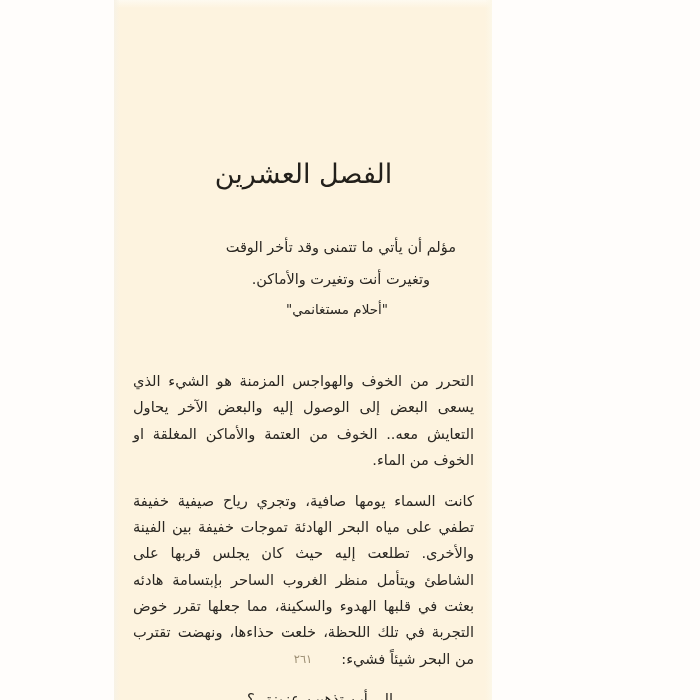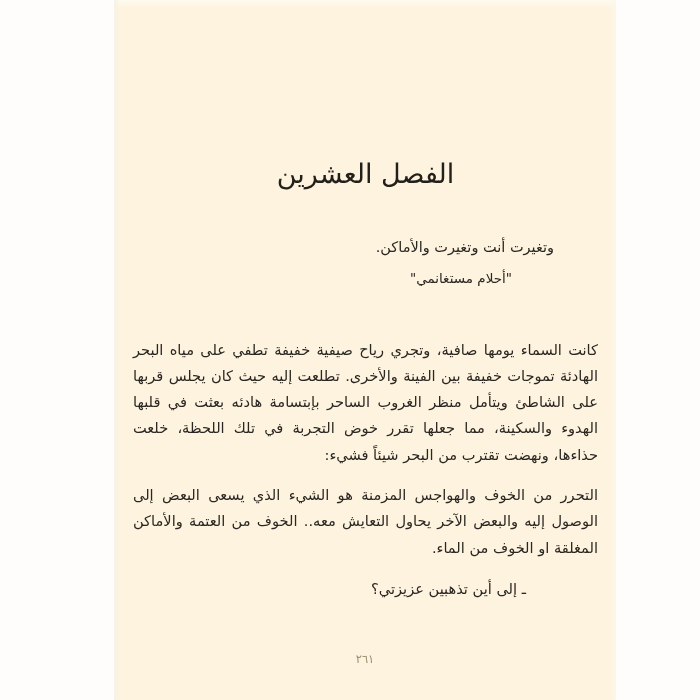--- a/index.html
+++ b/index.html
@@ -20,21 +20,21 @@
     width: 700px;
     height: 700px;
     background: #fffdfb;
   }
 
   
   .page {
     position: absolute;
     left: 114px;
     top: 0;
-    width: 502px;
+    width: 378px;
     height: 700px;
     background: #fdf3df;
     box-sizing: border-box;
     direction: rtl;
     overflow: hidden;
   }
   
   .page::before {
     content: "";
     position: absolute;
@@ -138,27 +138,28 @@
 
 <div class="scan">
   <div class="page">
     <div class="edge-left"></div>
 
     <div class="column">
 
       <h1 class="chapter-title">الفصل العشرين</h1>
 
       <div class="epigraph">
+        <span class="epigraph-line l1">مؤلم أن يأتي ما تتمنى وقد تأخر الوقت</span>
         <span class="epigraph-line l2">وتغيرت أنت وتغيرت والأماكن.</span>
         <span class="epigraph-attr">"أحلام مستغانمي"</span>
       </div>
 
       <div class="body-block">
+        <p class="para">التحرر من الخوف والهواجس المزمنة هو الشيء الذي يسعى البعض إلى الوصول إليه والبعض الآخر يحاول التعايش معه.. الخوف من العتمة والأماكن المغلقة او الخوف من الماء.</p>
         <p class="para tight">كانت السماء يومها صافية، وتجري رياح صيفية خفيفة تطفي على مياه البحر الهادئة تموجات خفيفة بين الفينة والأخرى. تطلعت إليه حيث كان يجلس قربها على الشاطئ ويتأمل منظر الغروب الساحر بإبتسامة هادئه بعثت في قلبها الهدوء والسكينة، مما جعلها تقرر خوض التجربة في تلك اللحظة، خلعت حذاءها، ونهضت تقترب من البحر شيئاً فشيء:</p>
-        <p class="para">التحرر من الخوف والهواجس المزمنة هو الشيء الذي يسعى البعض إلى الوصول إليه والبعض الآخر يحاول التعايش معه.. الخوف من العتمة والأماكن المغلقة او الخوف من الماء.</p>
         <p class="dialogue">ـ إلى أين تذهبين عزيزتي؟</p>
       </div>
 
     </div>
 
     <div class="folio">٢٦١</div>
   </div>
 </div>
 
 </body></html>

